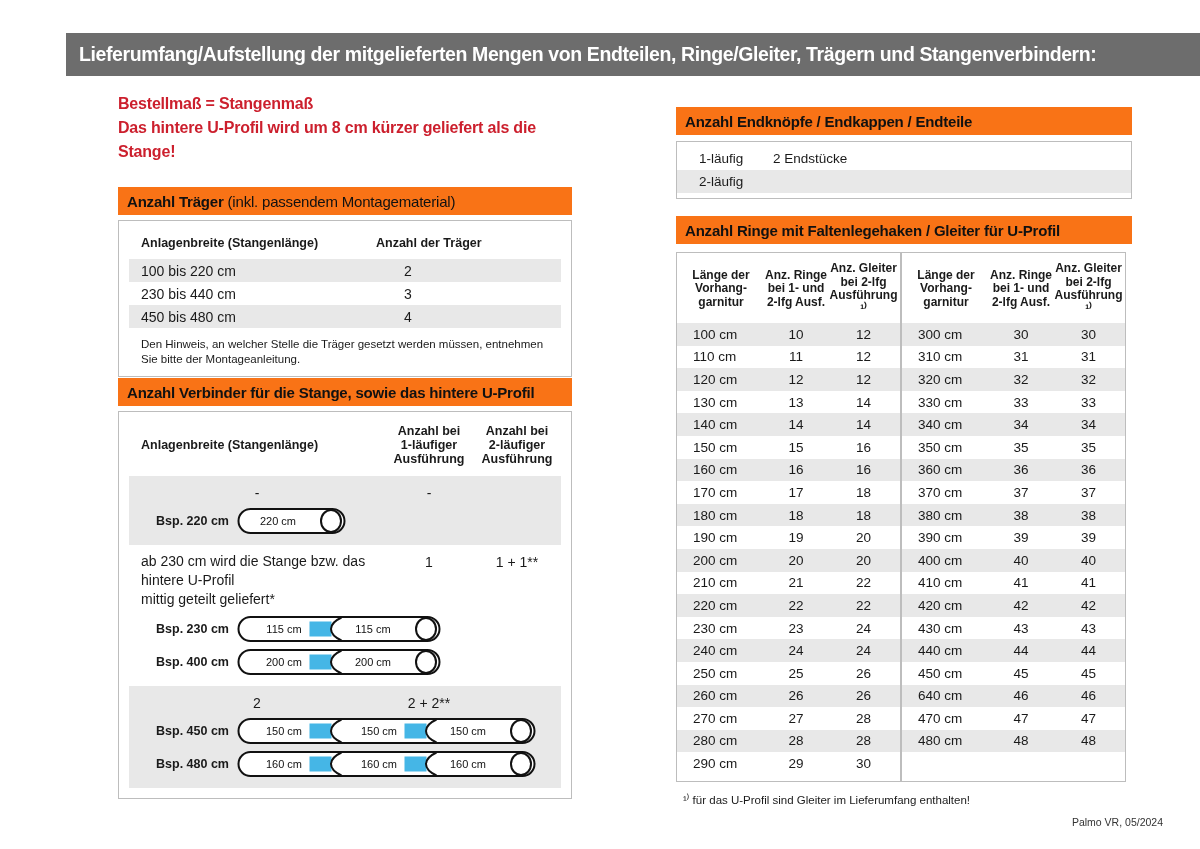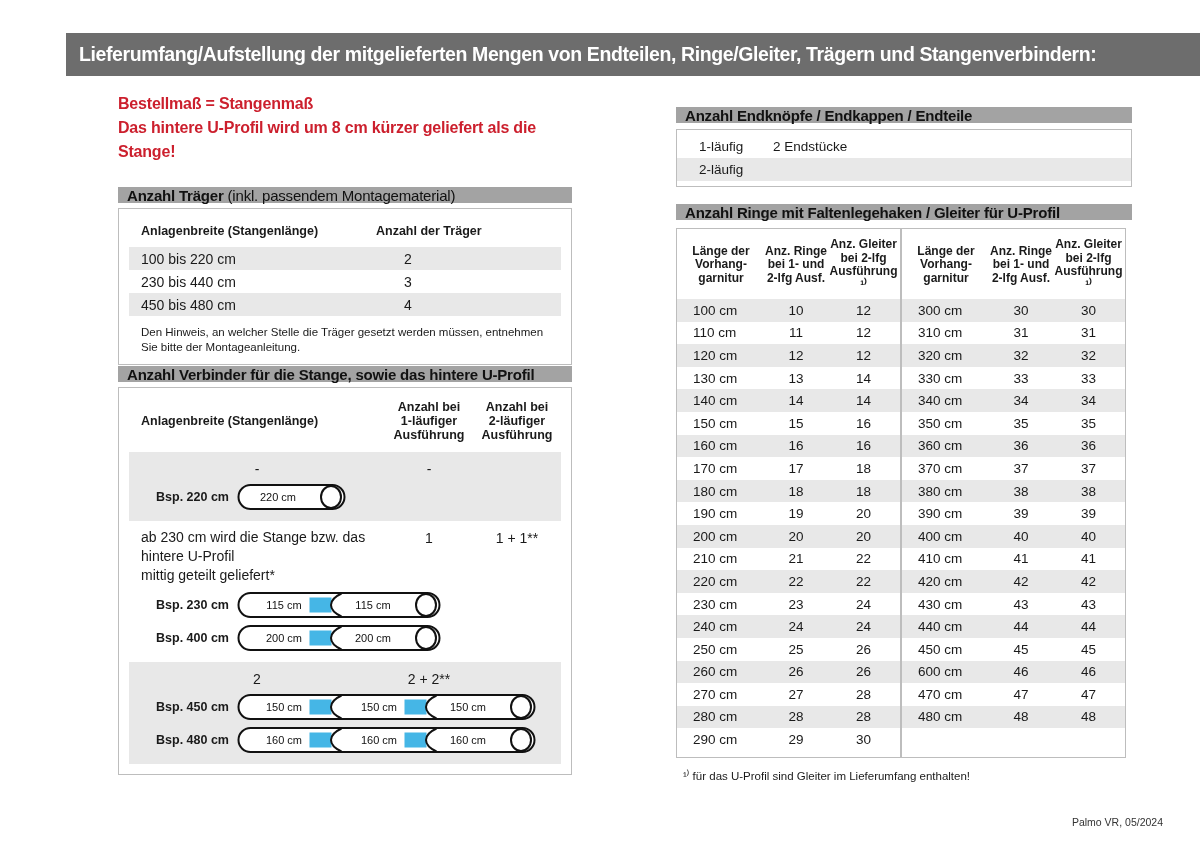--- a/index.html
+++ b/index.html
@@ -11,21 +11,21 @@
   .title-bar{
     position:absolute;left:66px;top:33px;width:1152px;height:43px;
     background:#6d6d6d;color:#ffffff;font-weight:bold;font-size:19.5px;
     display:flex;align-items:center;padding-left:13px;box-sizing:border-box;
     letter-spacing:-0.4px;font-stretch:condensed;
   }
   .left-col{position:absolute;left:118px;top:92px;width:454px;}
   .right-col{position:absolute;left:676px;top:107px;width:456px;}
   .notice{color:#cc1f2d;font-weight:bold;font-size:16px;line-height:24px;margin-bottom:23px;letter-spacing:-0.2px;}
   .section-header{
-    background:#a3a3a3;height:16px;display:flex;align-items:center;
+    background:#f97316;height:28px;display:flex;align-items:center;
     padding-left:9px;font-size:15px;letter-spacing:-0.2px;color:#111;
     box-sizing:border-box;font-stretch:condensed;
   }
   .section-header .bold{font-weight:bold;}
   .section-header .rest{font-weight:normal;white-space:pre-wrap;}
   .box{border:1px solid #bdbdbd;box-sizing:border-box;background:#fff;}
 
   
   .grid-row{display:grid;align-items:center;}
   .grid-row.shaded{background:#e8e8e8;}
@@ -430,21 +430,21 @@
             <div class="c0">440 cm</div>
             <div class="c1">44</div>
             <div class="c2">44</div>
           </div>
           <div class="grid-row">
             <div class="c0">450 cm</div>
             <div class="c1">45</div>
             <div class="c2">45</div>
           </div>
           <div class="grid-row shaded">
-            <div class="c0">600 cm</div>
+            <div class="c0">640 cm</div>
             <div class="c1">46</div>
             <div class="c2">46</div>
           </div>
           <div class="grid-row">
             <div class="c0">470 cm</div>
             <div class="c1">47</div>
             <div class="c2">47</div>
           </div>
           <div class="grid-row shaded">
             <div class="c0">480 cm</div>

